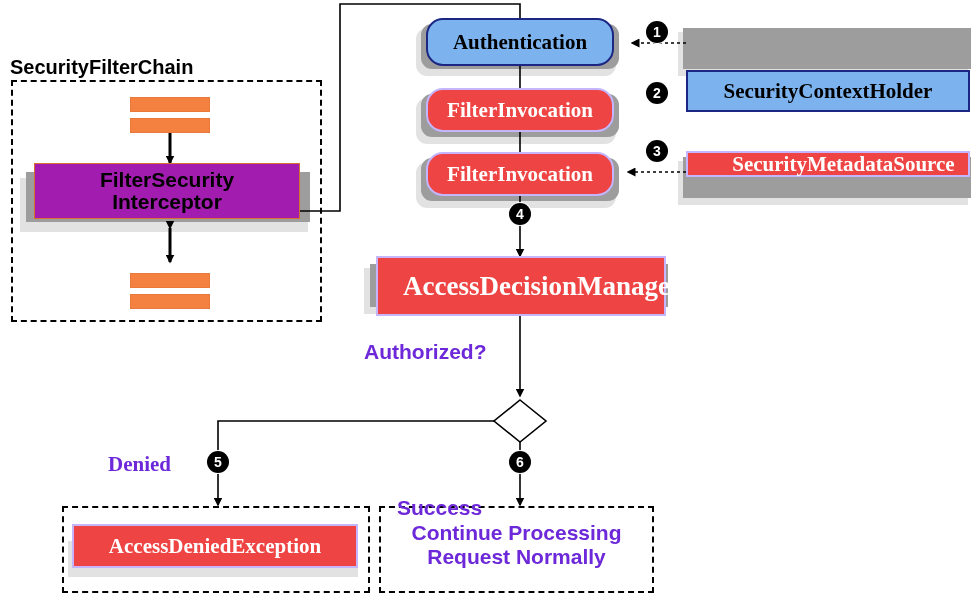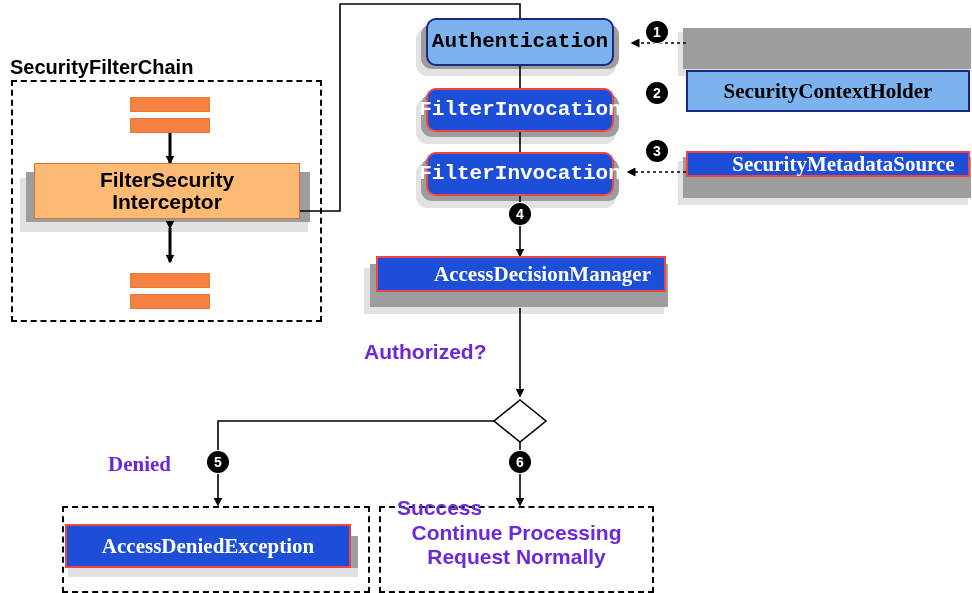--- a/index.html
+++ b/index.html
@@ -20,34 +20,34 @@
     font-weight:bold;
     line-height:1.05;
     z-index:6;
   }
   
   .shadow1,.shadow2{position:absolute;z-index:4;}
   .shadow1{background:#9d9d9d;}
   .shadow2{background:#e2e2e2;}
 
   .node.dark{
-    background:#1d4ed8;
+    background:#ef4444;
     color:#ffffff;
-    border:2px solid #ef4444;
+    border:2px solid #c4b5fd;
   }
   .node.light{
     background:#7cb3ef;
     color:#000000;
     border:2px solid #1c2683;
   }
-  .node.round{border-radius:10px;font-family:Liberation Mono, monospace;}
+  .node.round{border-radius:17px;}
   .node.sq{border-radius:0;}
 
   .node.orange{
-    background:#fdba74;
+    background:#a21caf;
     color:#000000;
     border:1px solid #d8702f;
     font-family:"Liberation Sans", sans-serif;
     border-radius:0;
   }
 
   
   .fbar{
     position:absolute;box-sizing:border-box;
     background:#f4813f;border:1px solid #e8793a;
@@ -162,32 +162,32 @@
   <div class="shadow2" style="left:678px;top:32px;width:290px;height:44px;"></div>
   <div class="shadow1" style="left:683px;top:28px;width:288px;height:41px;"></div>
   <div class="node light sq" style="left:686px;top:22px;width:284px;height:42px;font-size:21px;margin-top:48px;">SecurityContextHolder</div>
 
   <div class="shadow2" style="left:678px;top:161px;width:290px;height:44px;"></div>
   <div class="shadow1" style="left:683px;top:157px;width:288px;height:41px;"></div>
   <div class="node dark sq" style="left:686px;top:151px;width:284px;height:26px;font-size:21px;padding-left:31px;">SecurityMetadataSource</div>
 
   <div class="shadow2" style="left:364px;top:268px;width:300px;height:46px;"></div>
   <div class="shadow1" style="left:370px;top:264px;width:298px;height:43px;"></div>
-  <div class="node dark sq" style="left:376px;top:256px;width:290px;height:36px;font-size:21px;padding-left:43px;">AccessDecisionManager</div>
+  <div class="node dark sq" style="left:376px;top:256px;width:290px;height:60px;font-size:27px;padding-left:43px;">AccessDecisionManager</div>
 
   <div class="label" style="left:364px;top:340px;font-size:21px;">Authorized?</div>
 
   <div class="label" style="left:108px;top:452px;font-size:21px;font-family:Liberation Serif, serif;">Denied</div>
   <div class="label" style="left:397px;top:452px;font-size:21px;margin-top:44px;">Success</div>
 
   <div class="dashbox" style="left:62px;top:506px;width:308px;height:87px;"></div>
 
   <div class="shadow2" style="left:68px;top:541px;width:290px;height:36px;"></div>
   <div class="shadow1" style="left:74px;top:536px;width:284px;height:32px;"></div>
-  <div class="node dark sq" style="left:65px;top:524px;width:286px;height:44px;font-size:21px;">AccessDeniedException</div>
+  <div class="node dark sq" style="left:72px;top:524px;width:286px;height:44px;font-size:21px;">AccessDeniedException</div>
 
   <div class="dashbox" style="left:379px;top:506px;width:275px;height:87px;"></div>
   <div class="label" style="left:379px;top:521px;width:275px;text-align:center;font-size:21px;
               white-space:pre-line;line-height:1.15;">Continue Processing
 Request Normally</div>
 
   <div class="badge" style="left:646px;top:21px;">1</div>
   <div class="badge" style="left:646px;top:82px;">2</div>
   <div class="badge" style="left:646px;top:140px;">3</div>
   <div class="badge" style="left:509px;top:203px;">4</div>

